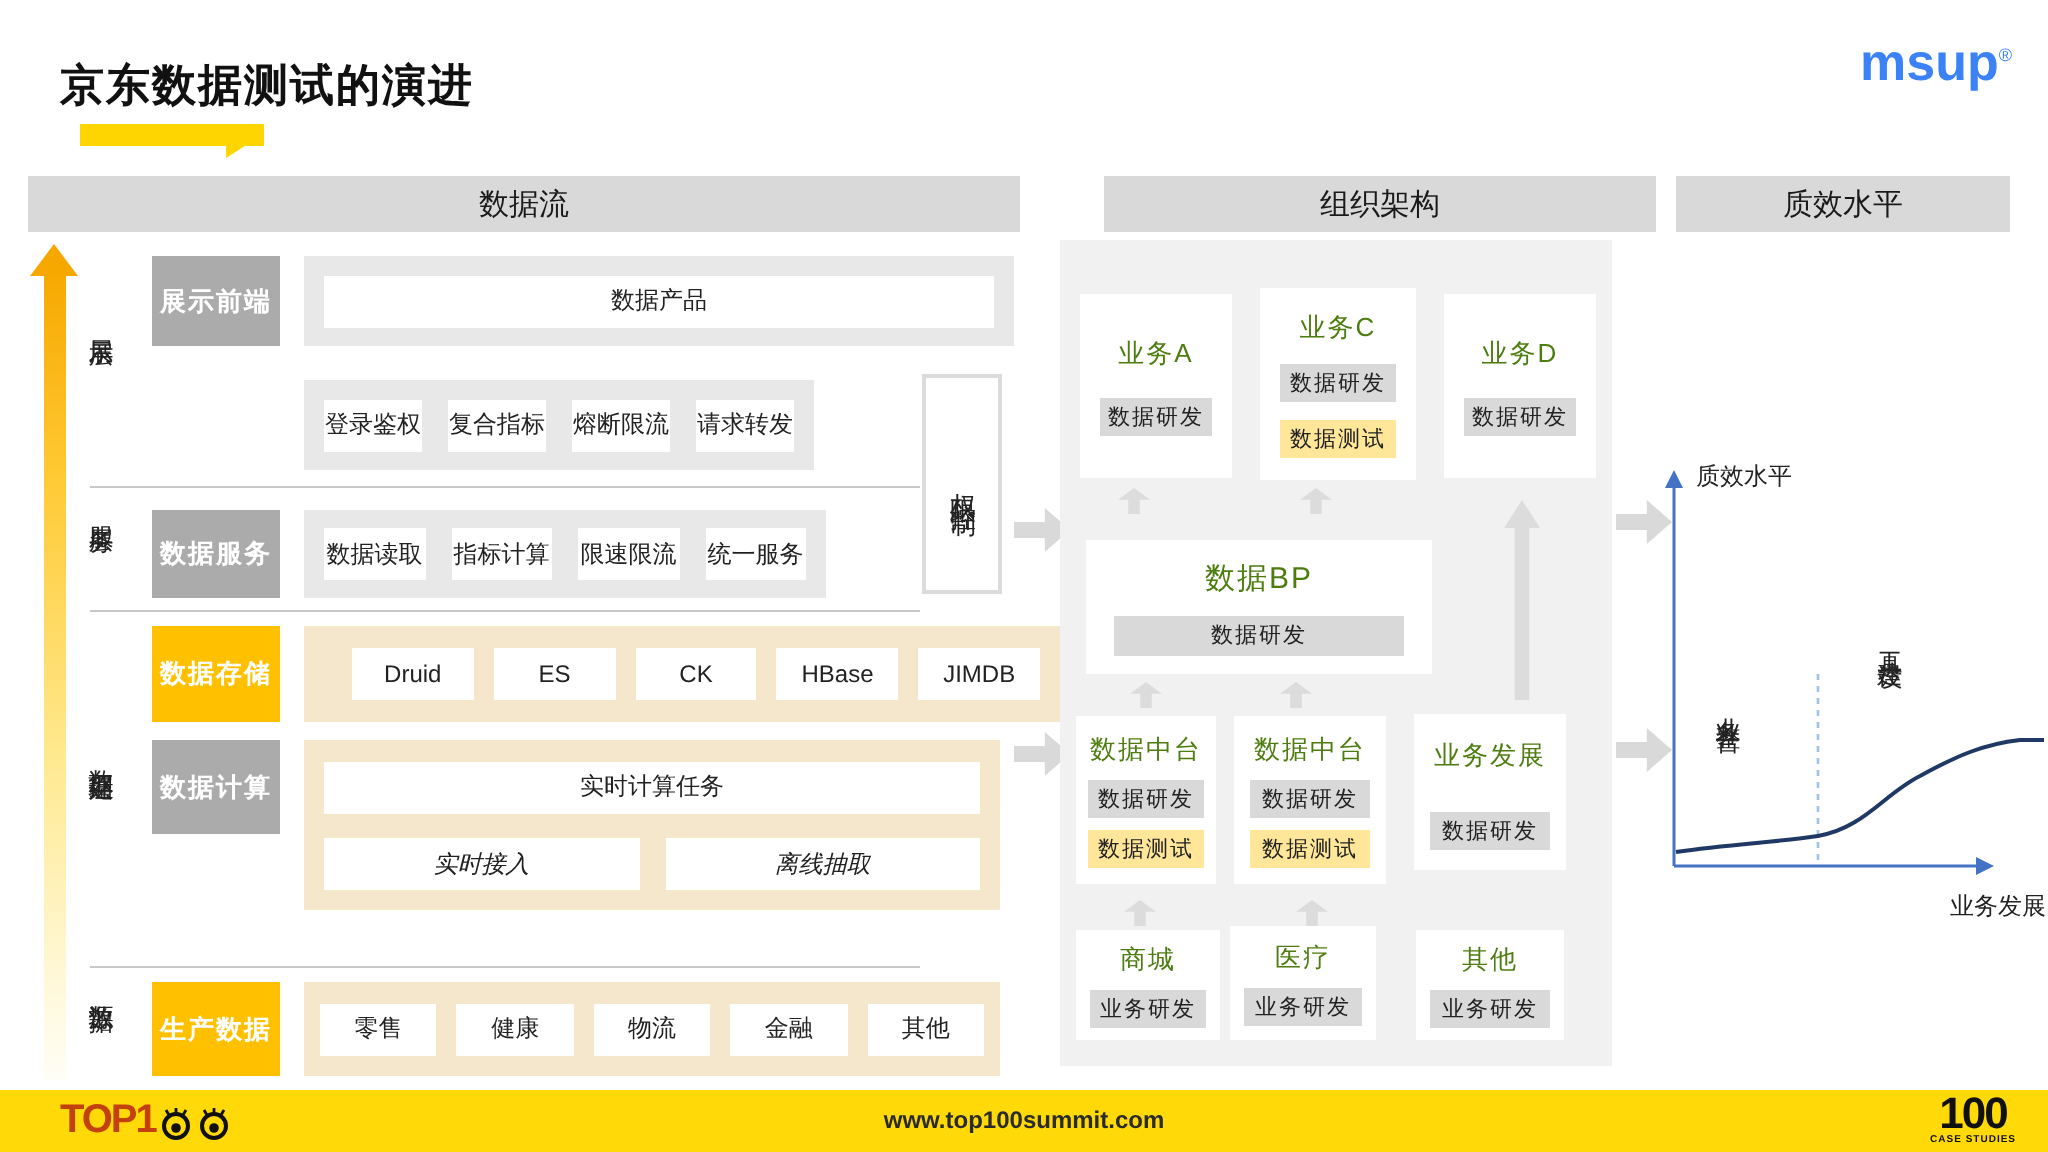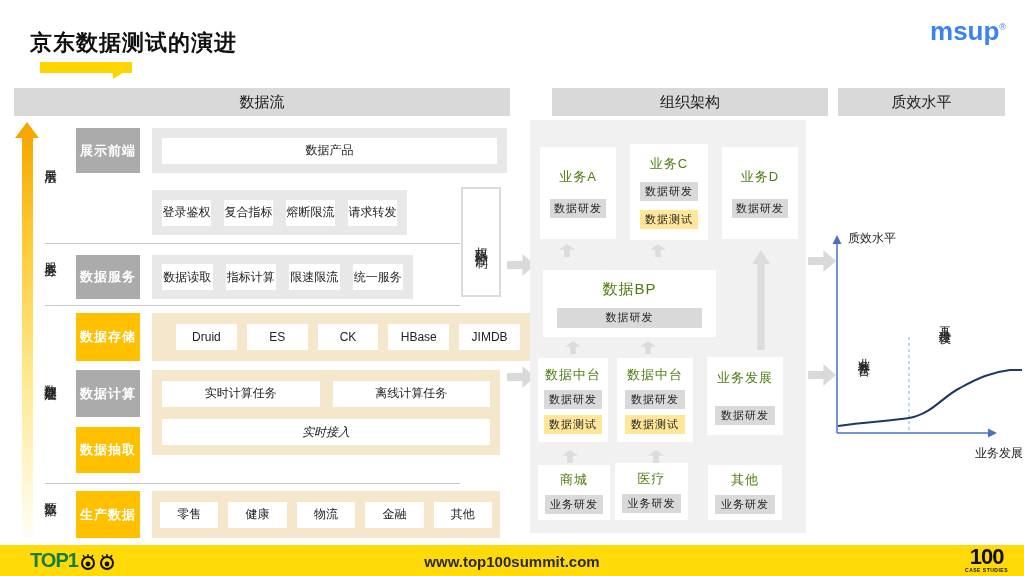--- a/index.html
+++ b/index.html
@@ -49,22 +49,22 @@
   .org-box { position:absolute; background:#fff; display:flex; flex-direction:column; align-items:stretch; text-align:center; }
   .org-title { font-size:13px; color:#4d7c0f; letter-spacing:1px; }
   .chip { height:19px; margin:0 10px; display:flex; align-items:center; justify-content:center; font-size:11px; color:#222; letter-spacing:1px; }
   .chip-gray { background:#D9D9D9; } .chip-yellow { background:#FFE699; }
   
   .chart-svg { position:absolute; left:820px; top:225px; }
   .chart-text { position:absolute; font-size:12px; color:#222; white-space:nowrap; }
   .chart-text-v { position:absolute; writing-mode:vertical-rl; text-orientation:upright; font-size:12.5px; color:#222; letter-spacing:2px; }
   
   .footer-bar { position:absolute; left:0; top:545px; width:1024px; height:31px; background:#FFD908; }
-  .top1-logo { position:absolute; left:30px; top:549px; display:flex; align-items:center; font-weight:900; font-size:20px; color:#15803d; letter-spacing:-1px; }
-  .footer-url { position:absolute; left:0; right:0; top:553px; text-align:center; font-size:15px; font-weight:bold; color:#2b2b2b; }
+  .top1-logo { position:absolute; left:30px; top:549px; display:flex; align-items:center; font-weight:900; font-size:20px; color:#c2410c; letter-spacing:-1px; }
+  .footer-url { position:absolute; left:0; right:0; top:553px; text-align:center; font-size:12px; font-weight:bold; color:#2b2b2b; }
   .badge-100 { position:absolute; right:16px; top:547px; text-align:center; color:#111; }
   .badge-100 .num { font-size:22px; font-weight:900; line-height:0.9; letter-spacing:-1px; }
   .badge-100 .cap { font-size:5px; font-weight:bold; letter-spacing:0.5px; }
 </style>
 </head>
 <body>
 
 <div class="slide">
 
   <div class="page-title">京东数据测试的演进</div>
@@ -110,26 +110,25 @@
     <div class="df-item">Druid</div>
     <div class="df-item">ES</div>
     <div class="df-item">CK</div>
     <div class="df-item">HBase</div>
     <div class="df-item">JIMDB</div>
   </div>
 
   <div class="df-row-label lbl-gray" style="top:370px;height:47px;">数据计算</div>
   <div class="df-strip strip-cream" style="top:370px;height:47px;width:348px;">
     <div class="df-item">实时计算任务</div>
-    <div class="df-item">离线计算任务</div>
-  </div>
-
-  <div class="df-row-label lbl-yellow" style="top:427px;height:46px;">数据抽取</div>
+  </div>
+
   <div class="df-strip strip-cream" style="top:409px;height:46px;width:348px;font-style:italic;">
     <div class="df-item">实时接入</div>
+    <div class="df-item">离线抽取</div>
   </div>
   <div class="divider" style="top:483px;"></div>
 
   <div class="df-row-label lbl-yellow" style="top:491px;height:47px;">生产数据</div>
   <div class="df-strip strip-cream" style="top:491px;height:47px;width:348px;gap:10px;padding:0 8px;">
     <div class="df-item">零售</div>
     <div class="df-item">健康</div>
     <div class="df-item">物流</div>
     <div class="df-item">金融</div>
     <div class="df-item">其他</div>

